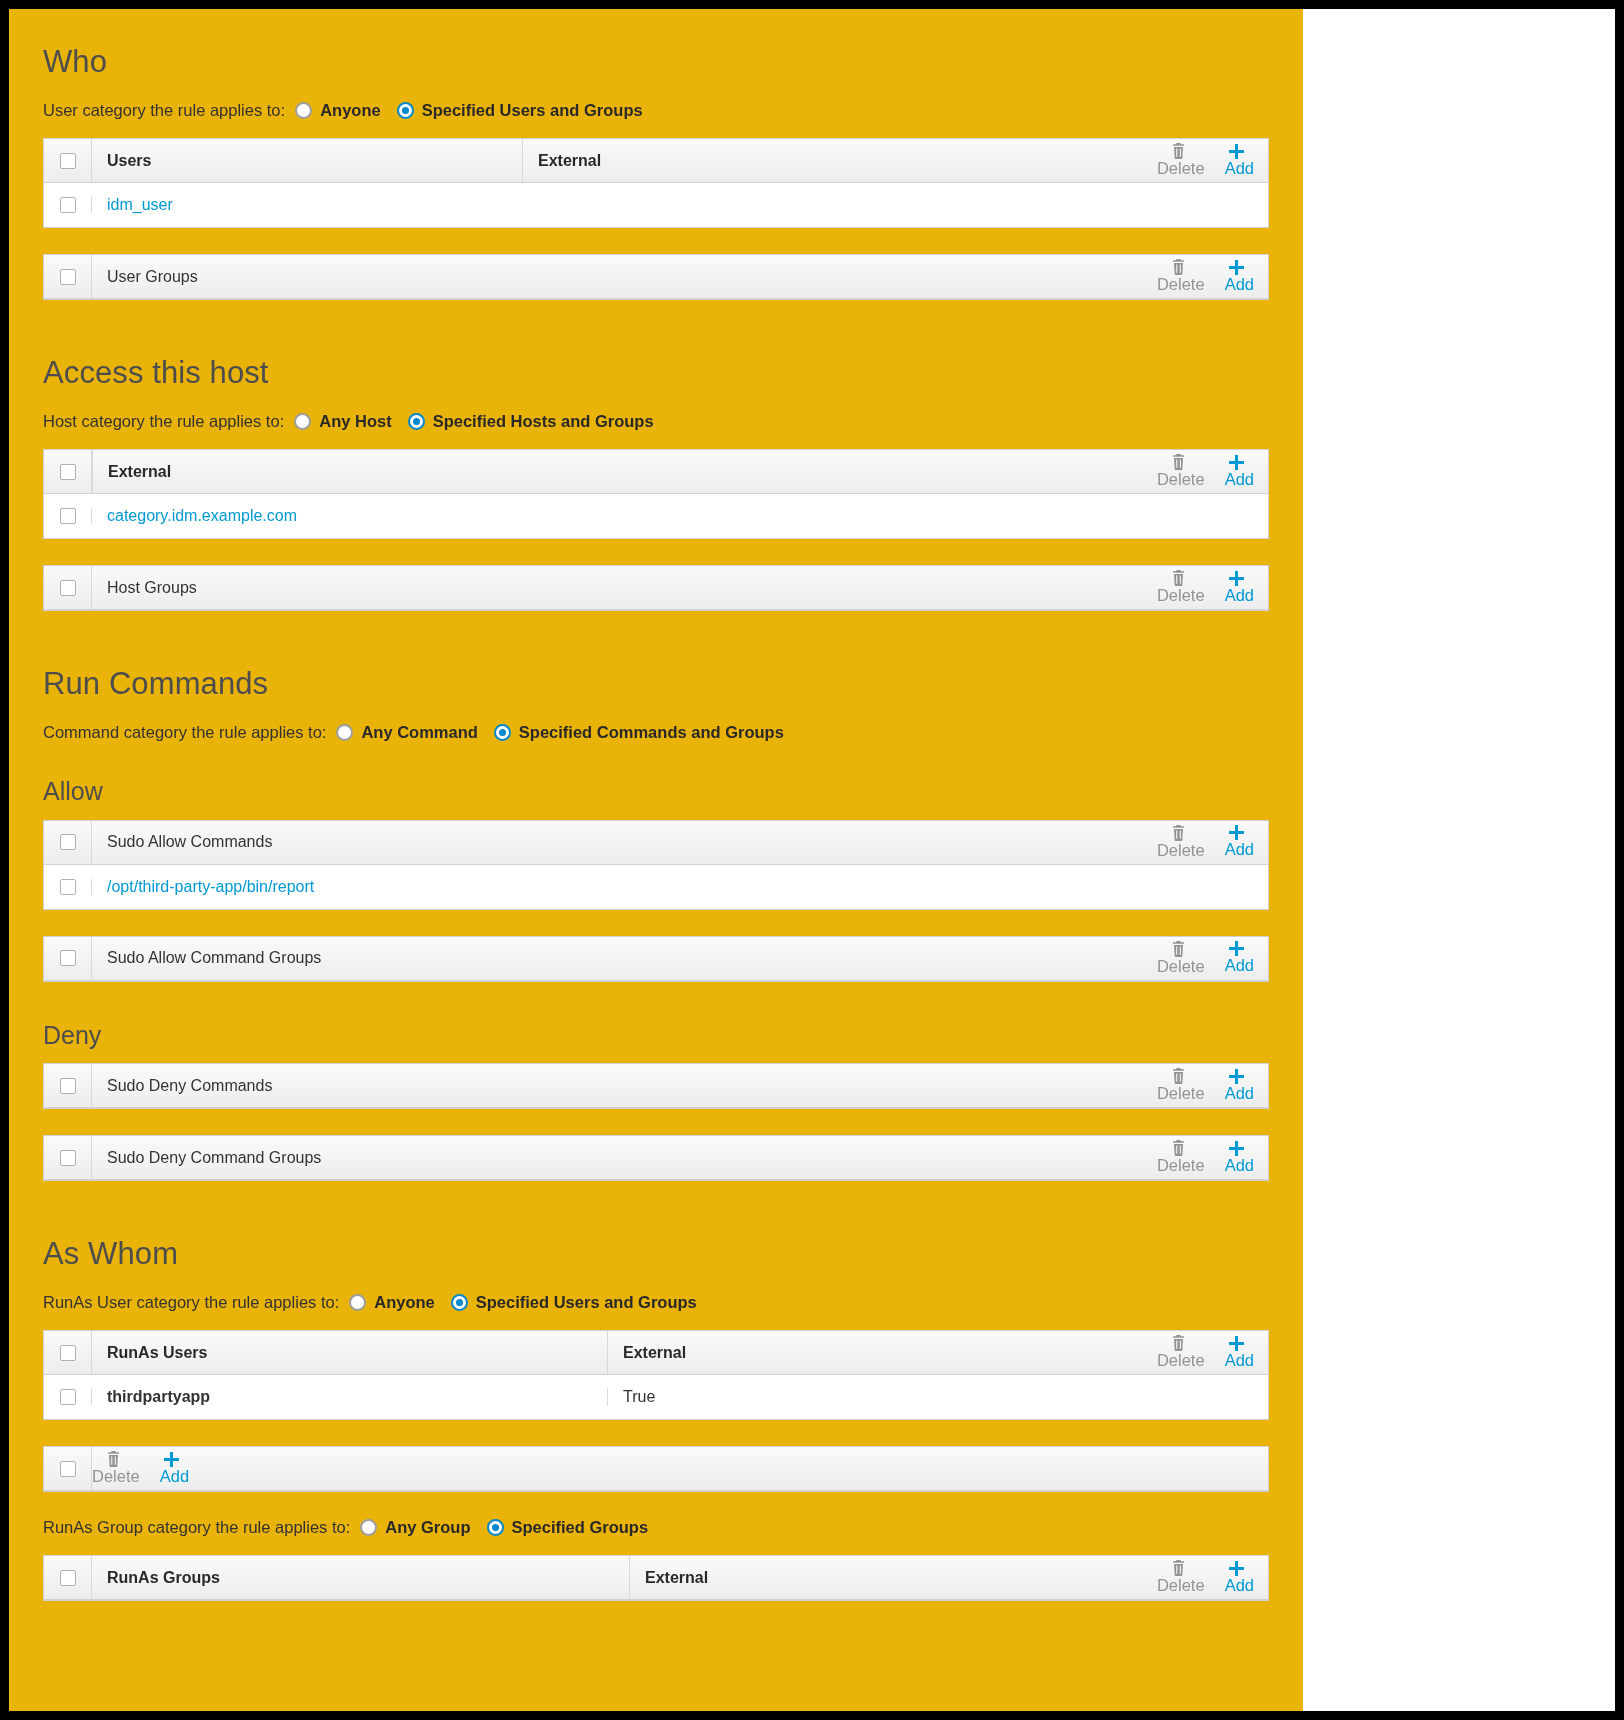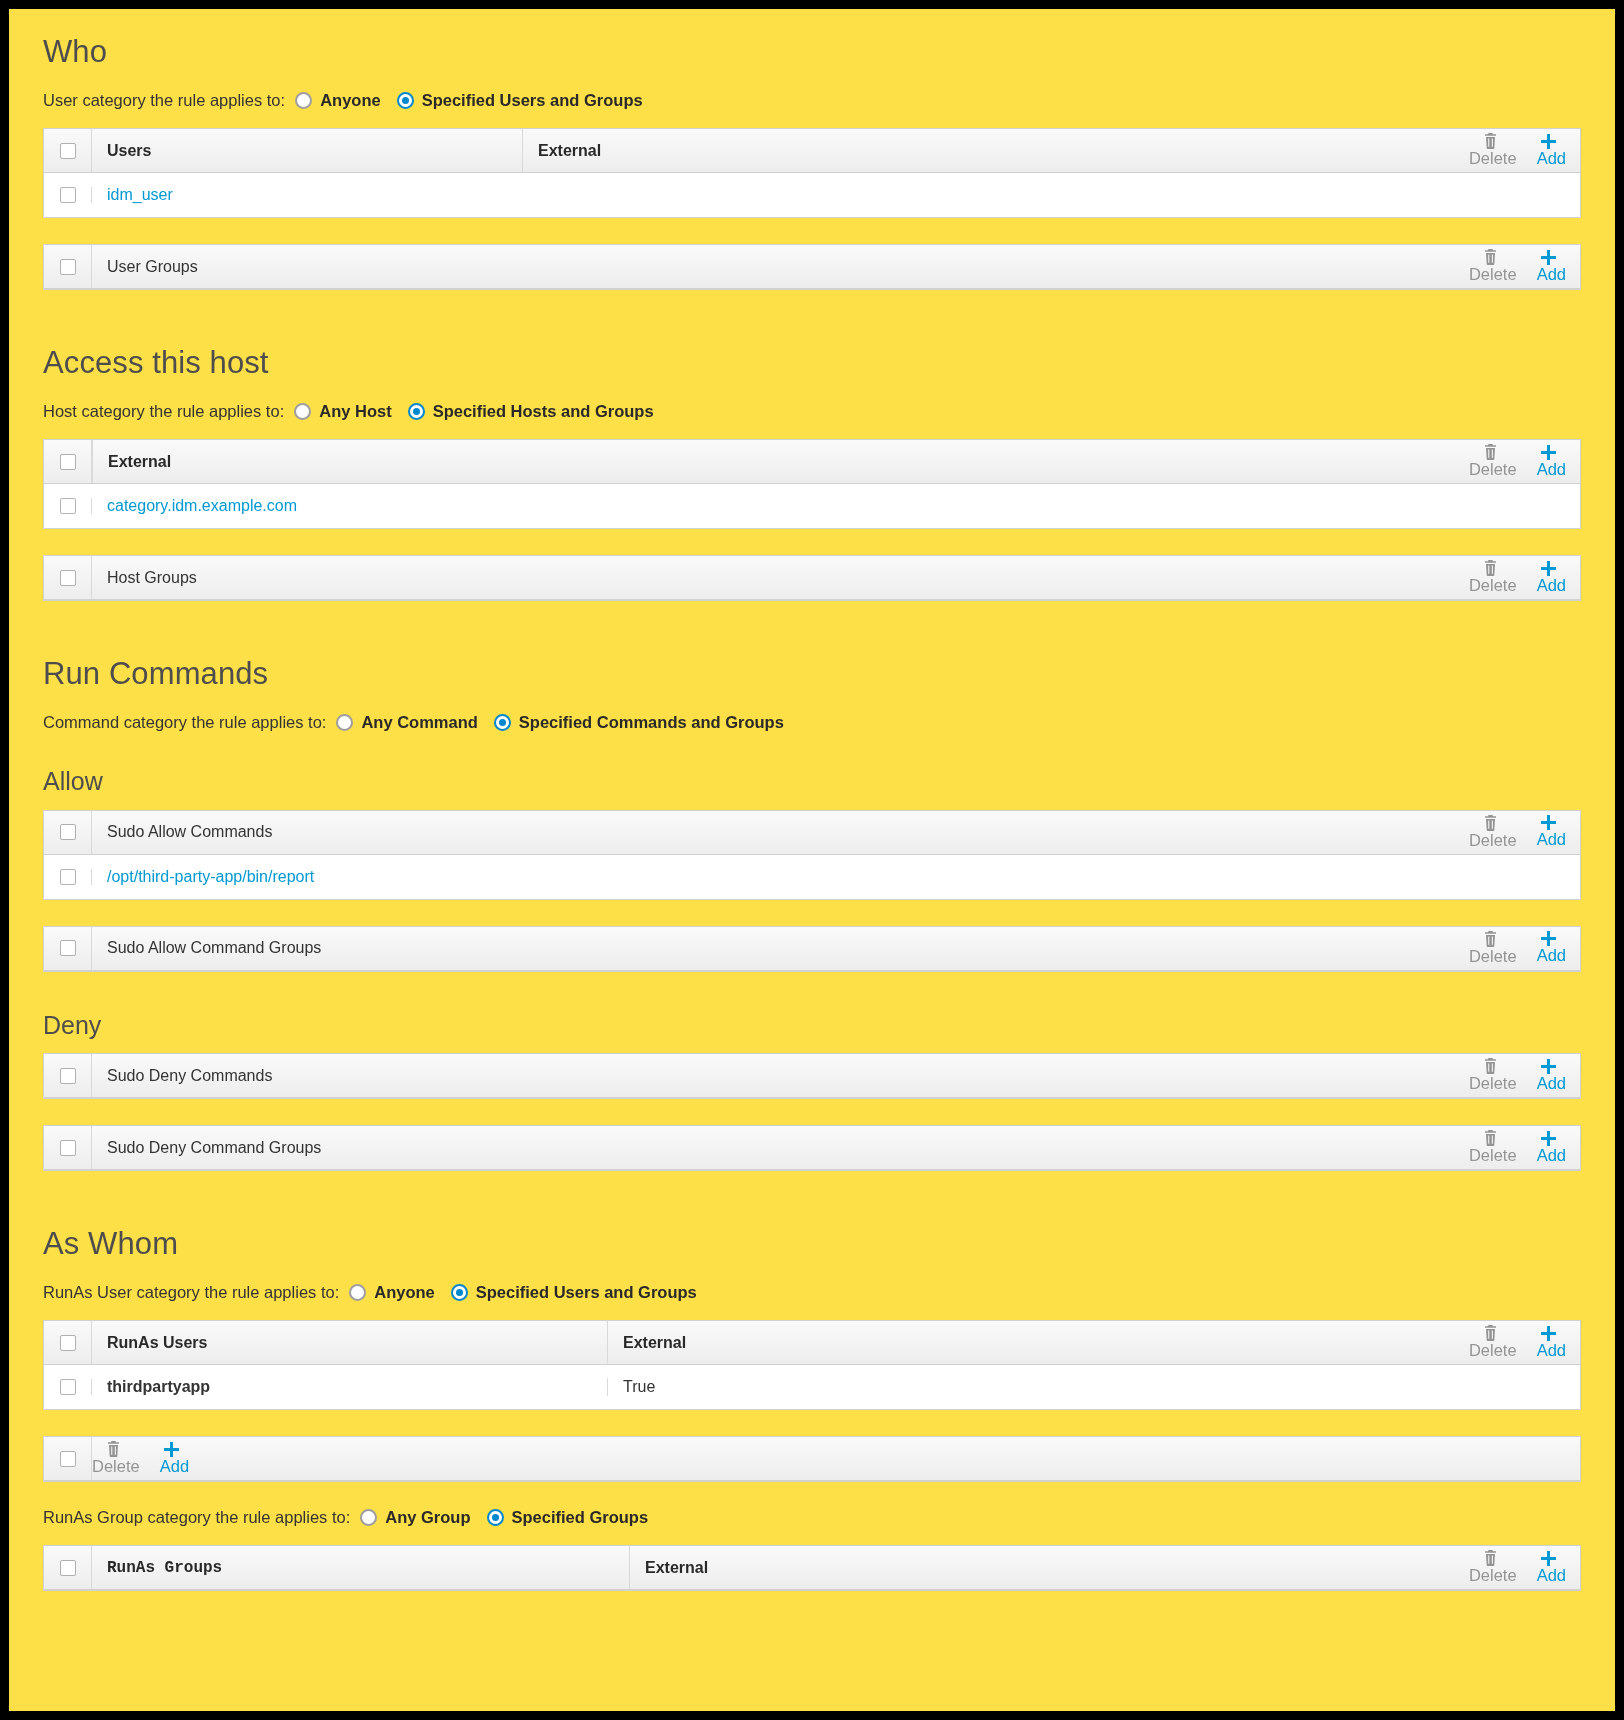--- a/index.html
+++ b/index.html
@@ -19,24 +19,24 @@
   .frame {
     position: absolute;
     inset: 0;
     border: 9px solid #000000;
     pointer-events: none;
     z-index: 50;
   }
   .page {
     position: absolute;
     left: 9px; top: 9px;
-    width: 1606px;
+    width: 1294px;
     height: 1702px;
-    background: #fde047;
-    padding: 26px 0 0 0;
+    background: #eab308;
+    padding: 36px 0 0 0;
     overflow: hidden;
   }
   .inner {
     margin: 0 34px 0 34px;
   }
 
   h2.section-title {
     font-size: 31px;
     font-weight: 300;
     color: #4d4d4d;
@@ -204,21 +204,21 @@
     align-items: center;
     justify-content: center;
     margin-right: 5px;
   }
   .ico svg { display: block; }
 
   
   .w-users   { width: 430px; }
   .w-hosts   { width: 705px; }
   .w-runas   { width: 515px; }
-  .w-runasg  { width: 537px; font-family: Liberation Mono, monospace; }
+  .w-runasg  { width: 537px; }
 </style>
 </head>
 <body>
 
 <div class="page">
   <div class="inner">
 
     <div class="section">
       <h2 class="section-title">Who</h2>
 

